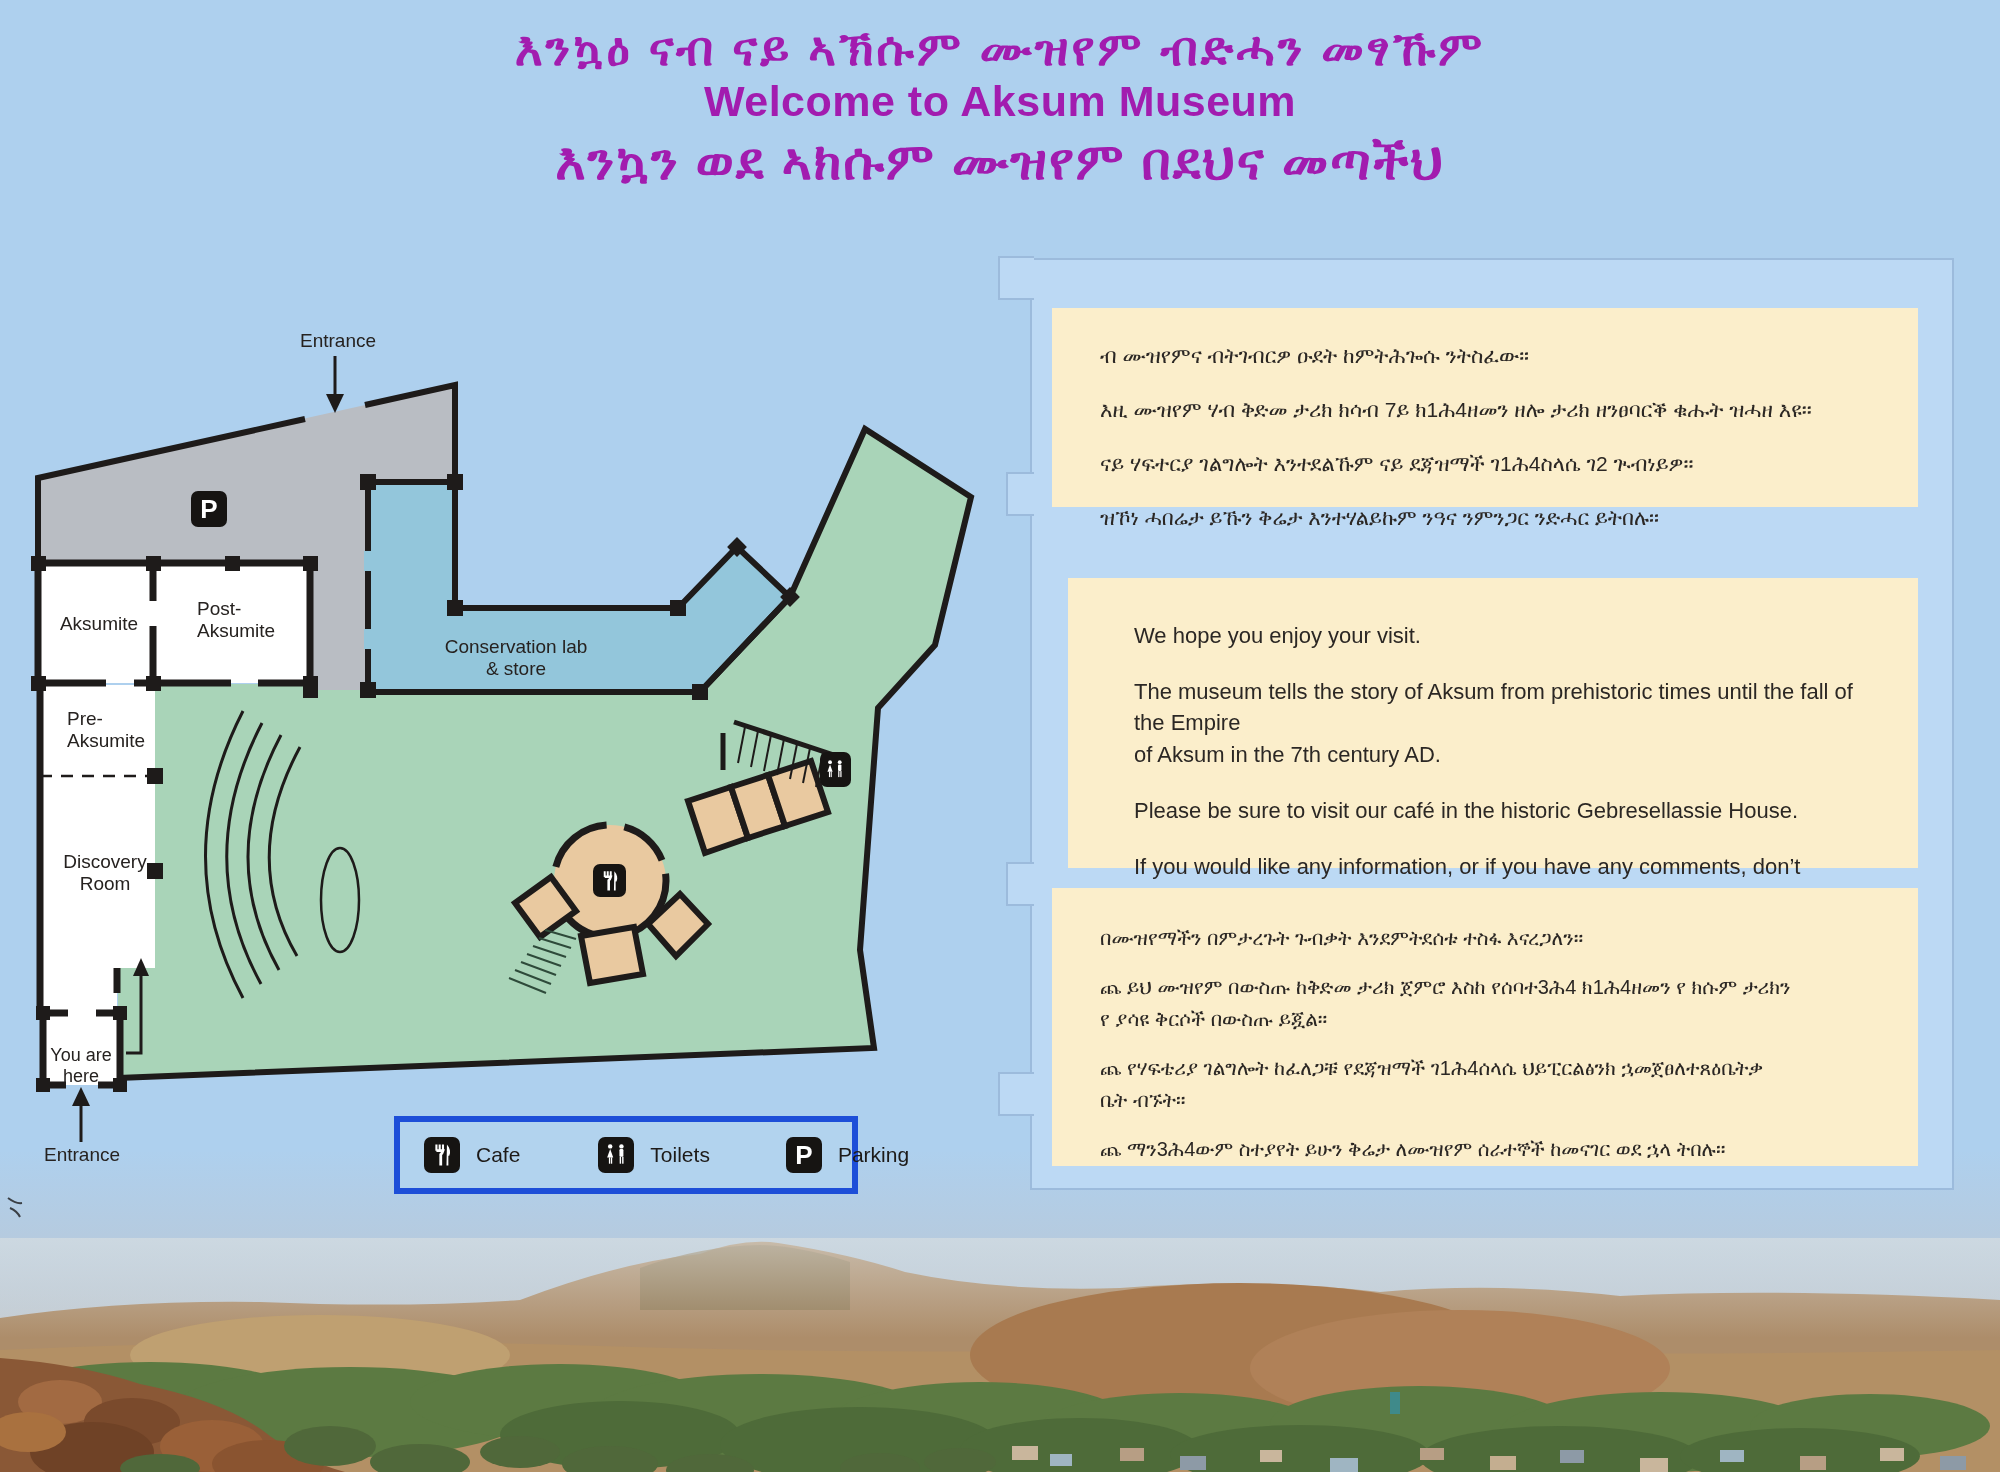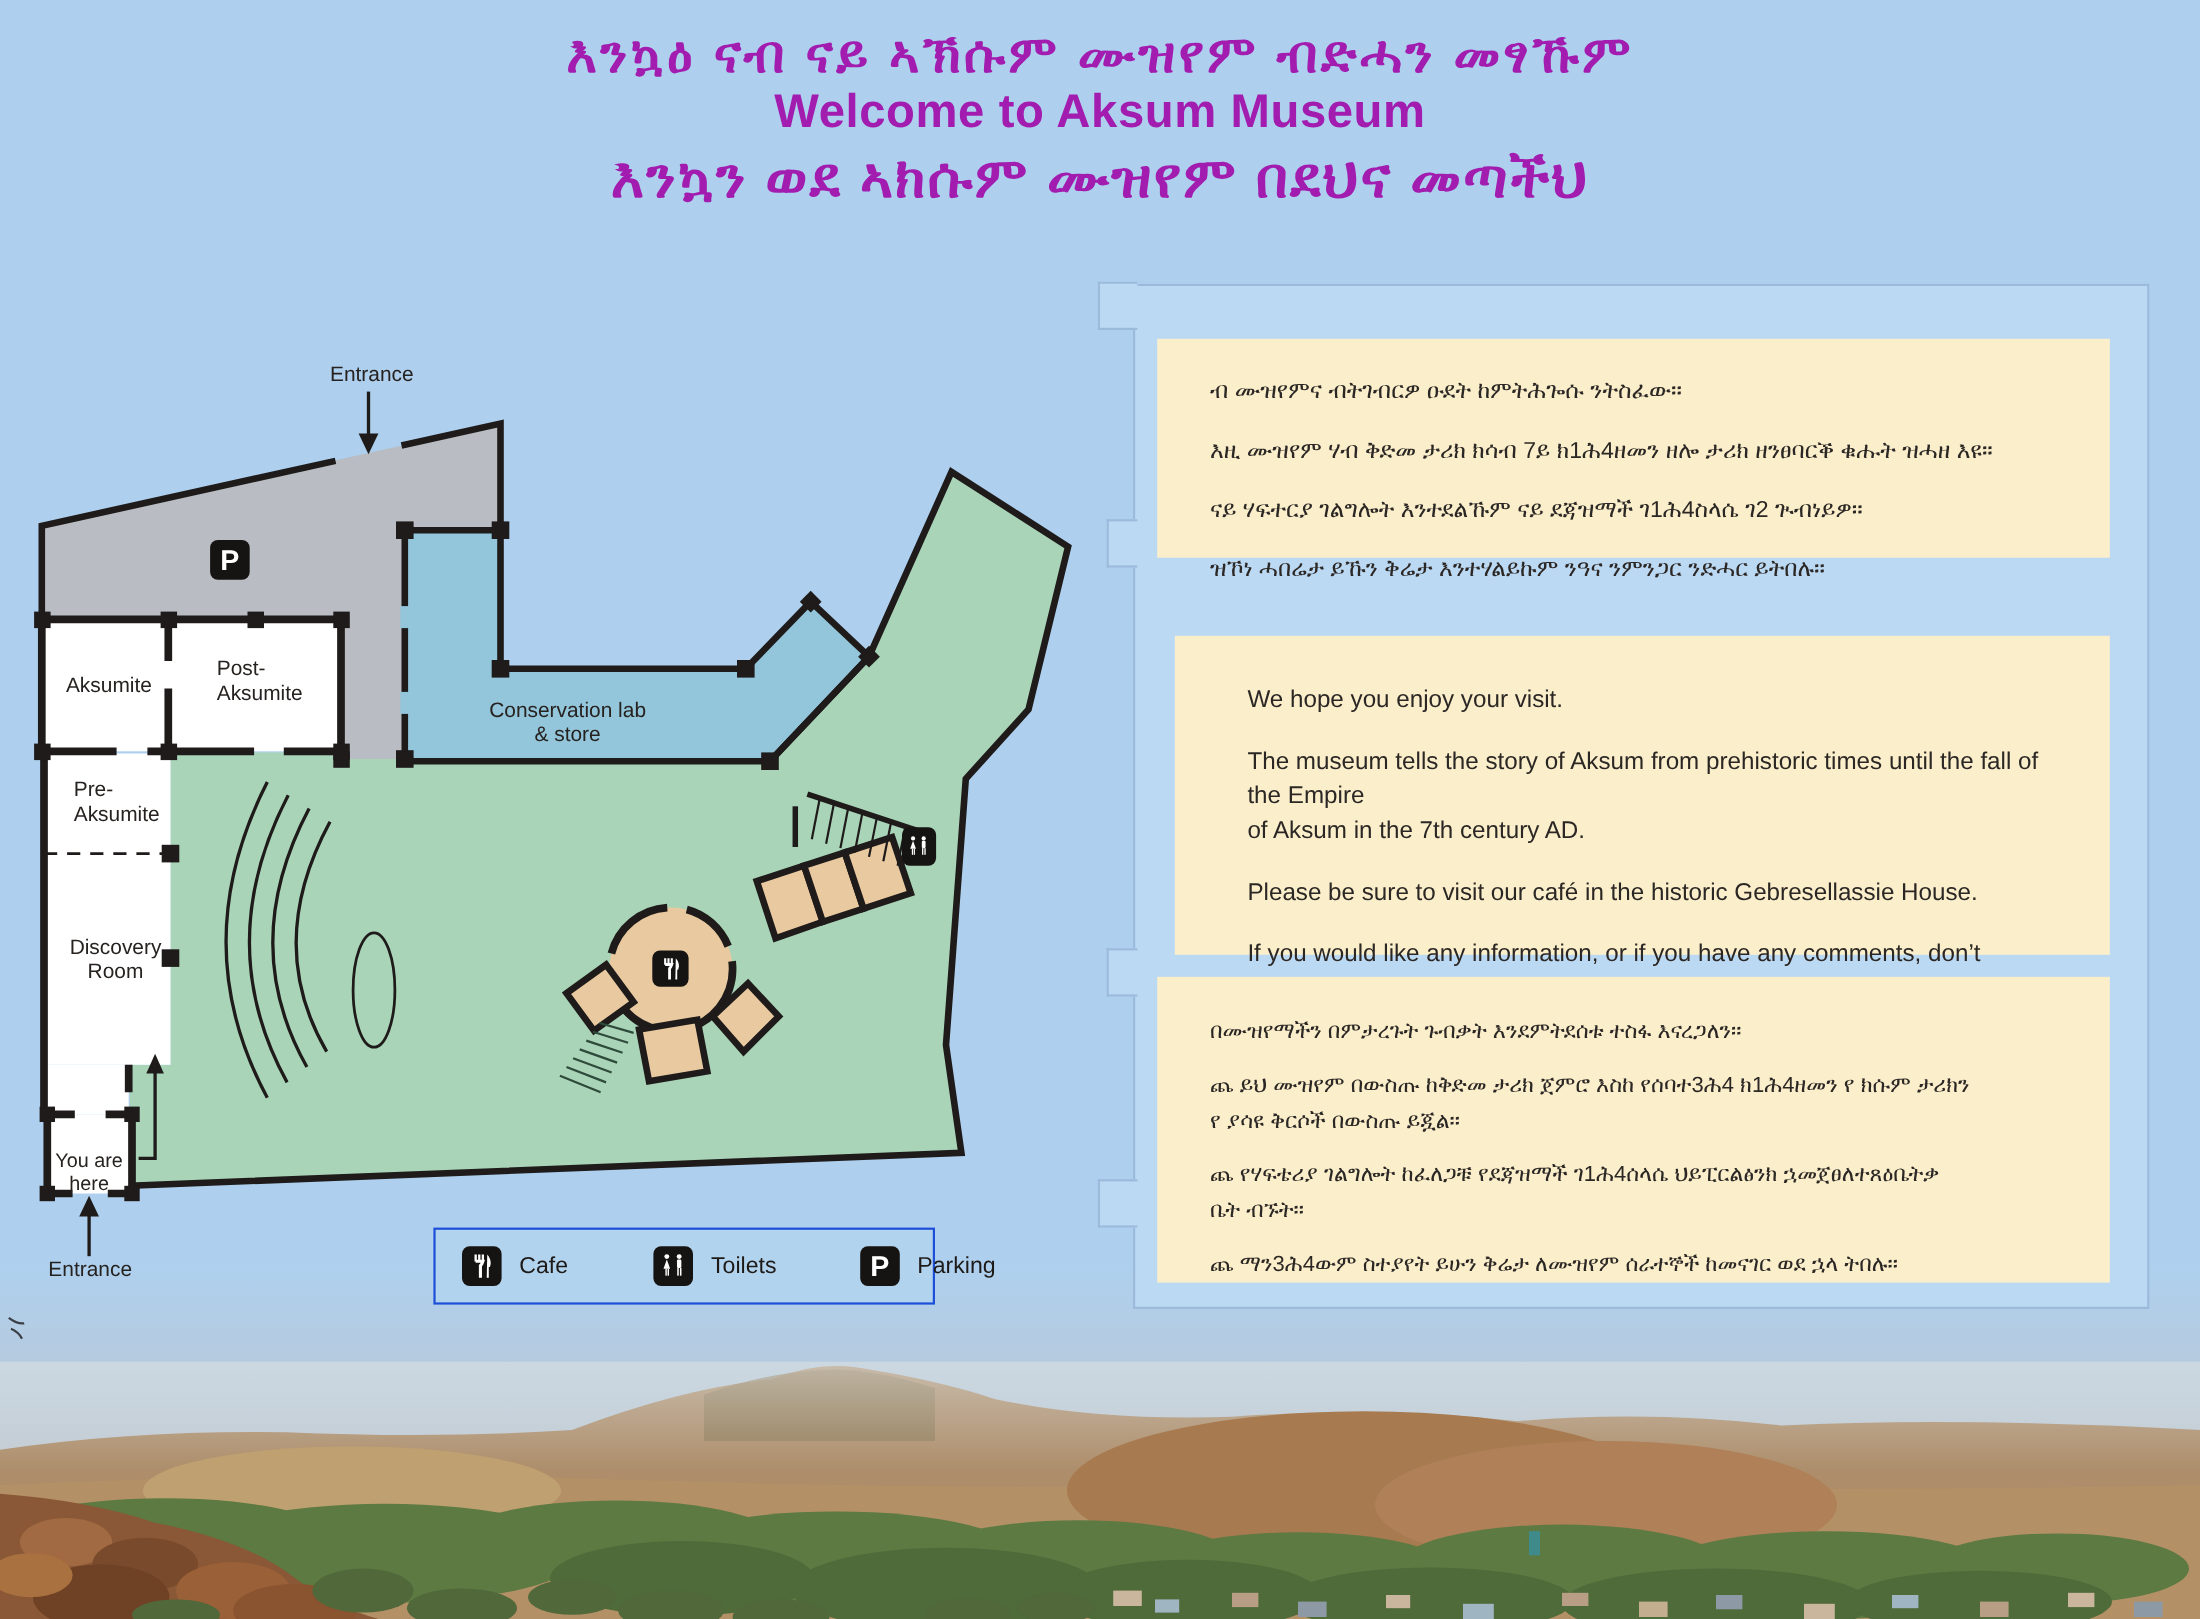--- a/index.html
+++ b/index.html
@@ -16,21 +16,21 @@
   .map-svg{position:absolute;left:0;top:0;width:2000px;height:1472px;z-index:1;pointer-events:none;}
   .maplabel{position:absolute;color:#262220;font-size:19px;line-height:1.18;white-space:pre-line;z-index:2;}
   .center{transform:translateX(-50%);text-align:center;}
   .icon-box{position:absolute;background:#161412;border-radius:7px;display:flex;align-items:center;
             justify-content:center;z-index:2;}
   .icon-box svg{width:78%;height:78%;}
   .p-glyph{color:#fff;font-weight:bold;font-size:26px;font-family:"Liberation Sans",sans-serif;line-height:1;}
 
   
   .legend{position:absolute;left:394px;top:1116px;width:452px;height:66px;background:#b2d3ee;
-          border:2px solid #1d4ed8;display:flex;align-items:center;z-index:5;}
+          border:6px solid #1d4ed8;display:flex;align-items:center;z-index:5;}
   .legend-item{display:flex;align-items:center;}
   .legend .icon-box{position:static;width:36px;height:36px;}
   .legend-label{font-size:21px;color:#1d1a18;margin-left:16px;}
 
   
   .board{position:absolute;left:1030px;top:258px;width:920px;height:928px;background:#bcd9f4;
          border:2px solid #9cbbdc;z-index:2;}
   .board-tab{position:absolute;background:#bcd9f4;border:2px solid #9cbbdc;border-right:none;z-index:2;}
   .panel{position:absolute;background:#fbeecb;z-index:3;color:#2b2724;}
   .panel-tigrinya{left:1052px;top:308px;width:866px;height:199px;padding:36px 40px 0 48px;box-sizing:border-box;}

